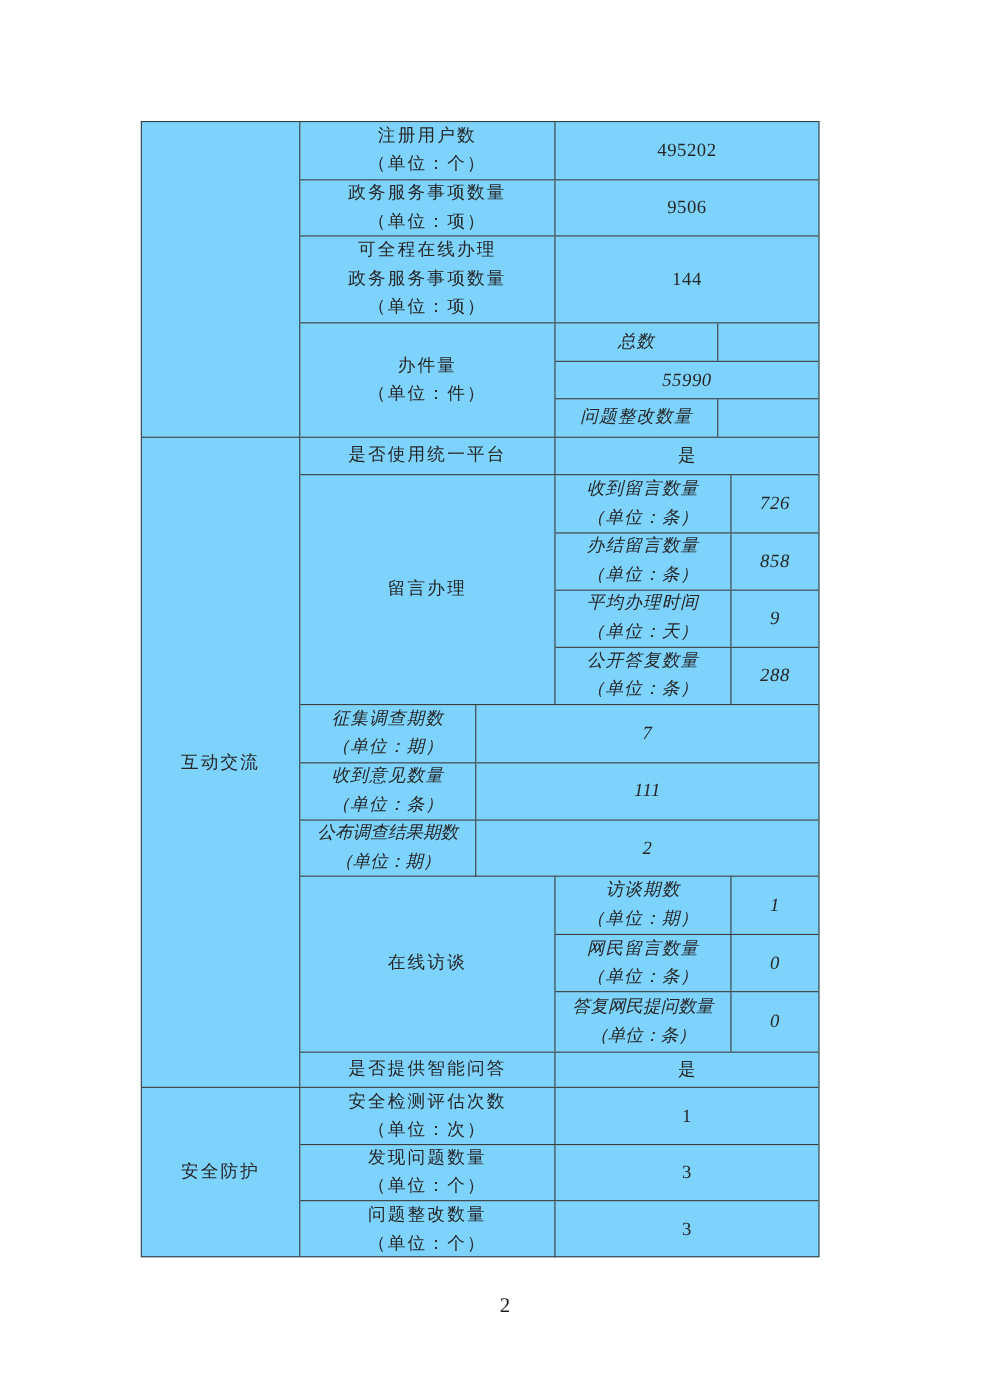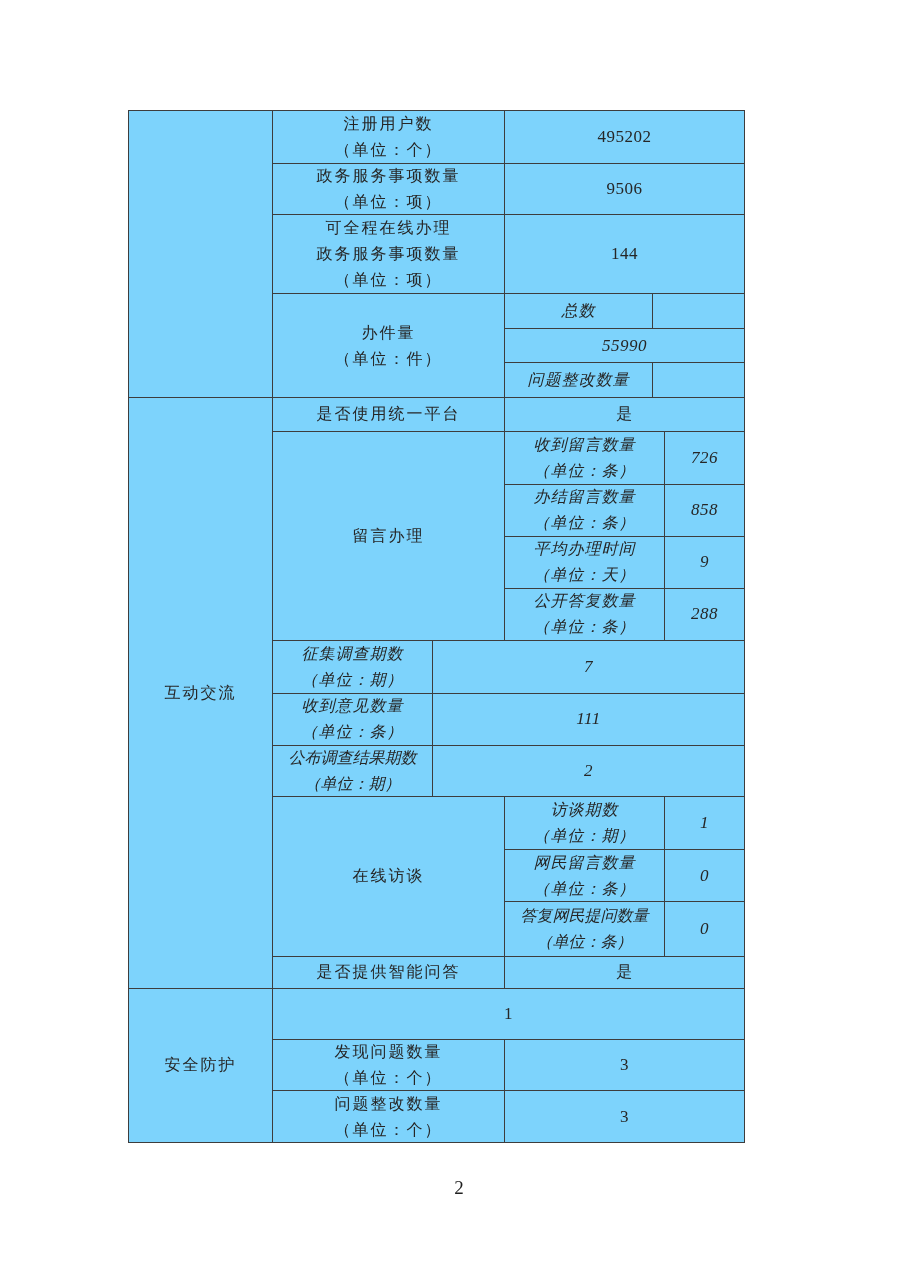--- a/index.html
+++ b/index.html
@@ -221,20 +221,24 @@
       </div>
 
     </div>
   </div>
 
   <div class="section" style="height:154px">
     <div class="cat-cell">安全防护</div>
     <div class="sec-body">
 
       <div class="row" style="height:51px">
+        <div class="label-cell">
+          <div>安全检测评估次数</div>
+          <div>（单位：次）</div>
+        </div>
         <div class="value-cell">1</div>
       </div>
 
       <div class="row" style="height:51px">
         <div class="label-cell">
           <div>发现问题数量</div>
           <div>（单位：个）</div>
         </div>
         <div class="value-cell">3</div>
       </div>

